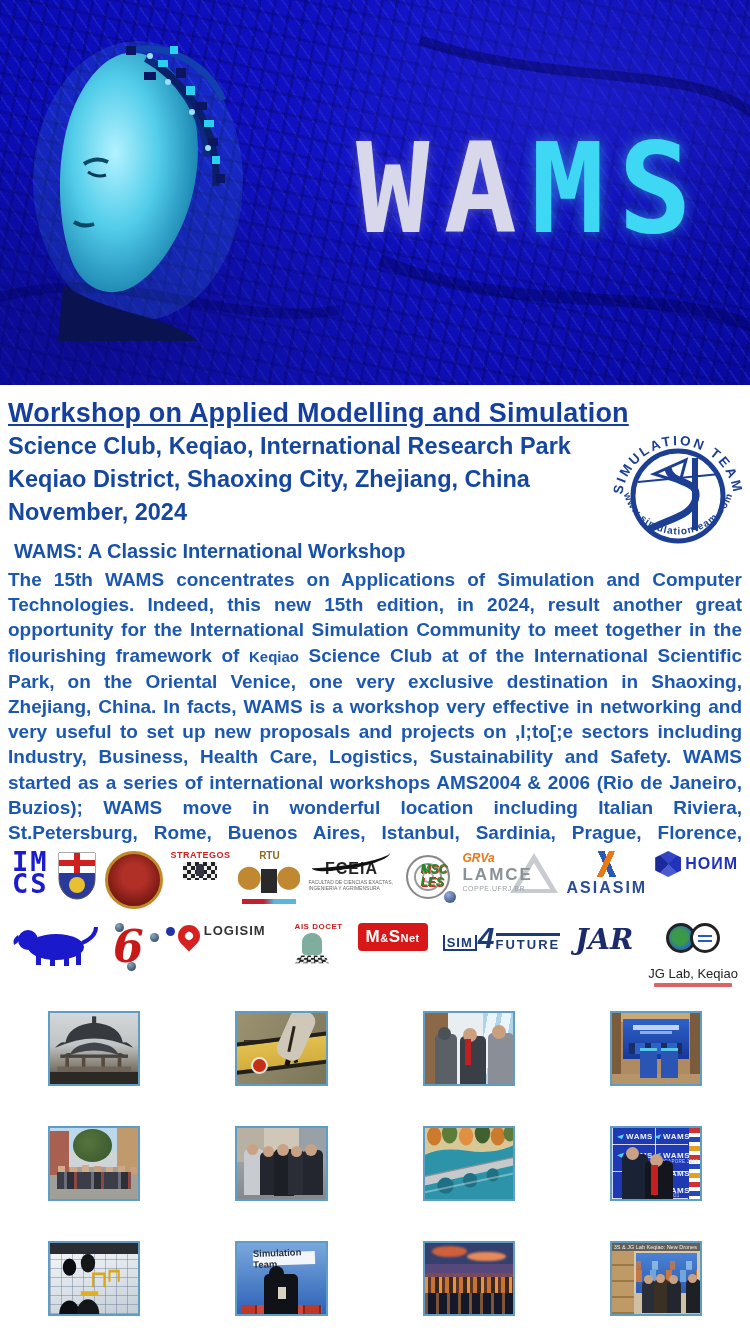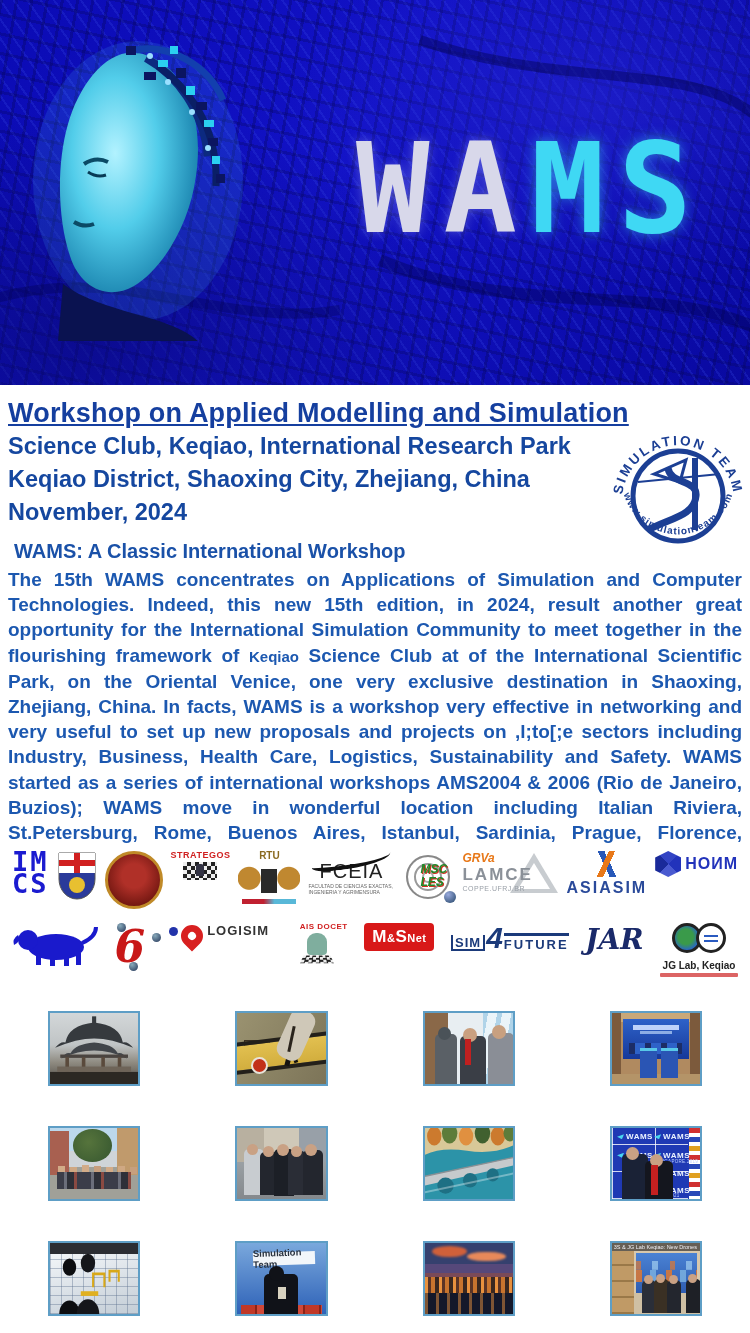--- a/index.html
+++ b/index.html
@@ -49,21 +49,21 @@
   .strat-t{font-size:9px;font-weight:bold;color:#d02020;letter-spacing:.5px;}
   .chess{width:34px;height:18px;margin-top:2px;
     background:repeating-conic-gradient(#222 0 25%,#eee 0 50%) 0 0/8px 8px;}
   .strat-fig{width:8px;height:12px;background:#334;border-radius:3px 3px 0 0;margin:-16px 0 4px 0;}
   .rtu-t{font-size:10px;font-weight:bold;color:#8a6a20;}
   .rtu-crest{width:62px;height:34px;margin-top:2px;background:
     radial-gradient(circle at 18% 45%, #c08830 0 11px, transparent 12px),
     radial-gradient(circle at 82% 45%, #c08830 0 11px, transparent 12px),
     linear-gradient(#2a2a2a,#2a2a2a) 50% 55%/16px 24px no-repeat;}
   .rtu-rib{width:54px;height:5px;background:linear-gradient(90deg,#c02030 0 40%,#58b8d8 60% 100%);margin-top:2px;}
-  .fceia-t{font-size:20px;font-weight:normal;color:#222;letter-spacing:1px;}
+  .fceia-t{font-size:16px;font-weight:bold;color:#222;letter-spacing:1px;}
   .fceia-sub{font-size:5px;color:#666;width:86px;text-align:left;margin-top:2px;line-height:6px;}
   .swoosh{width:80px;height:14px;border-bottom:4px solid #111;border-radius:0 0 100% 40%;
     margin-bottom:-8px;transform:rotate(-6deg);}
   .msc{position:relative;width:52px;height:52px;}
   .msc .rings{position:absolute;inset:4px;border:2px solid #888;border-radius:50%;
     box-shadow:inset 0 0 0 6px #fff, inset 0 0 0 8px #999, inset 0 0 0 14px #fff, inset 0 0 0 16px #aaa;}
   .msc .t{position:absolute;left:18px;top:12px;font-size:12px;font-weight:bold;font-style:italic;
     color:#1f8a2a;text-shadow:1px 1px 0 #d03020;line-height:13px;}
   .msc .ball{position:absolute;right:-2px;bottom:0;width:12px;height:12px;border-radius:50%;
     background:radial-gradient(circle at 35% 30%,#9ad,#246);}
@@ -118,21 +118,21 @@
   .s4f .a{font-size:13px;letter-spacing:1px;border:2px solid #1b3a7a;border-top:none;padding:1px 2px 0 2px;}
   .s4f .b{font-size:30px;font-style:italic;margin:0 1px -2px 1px;}
   .s4f .c{font-size:13px;letter-spacing:2px;border-top:3px solid #1b3a7a;padding-top:2px;}
   .jar{font-family:"DejaVu Serif",serif;font-style:italic;font-weight:bold;font-size:28px;color:#1a2a6a;}
   .jglab{display:flex;flex-direction:column;align-items:center;}
   .jglab .inf{display:flex;}
   .jglab .c1,.jglab .c2{width:24px;height:24px;border:3px solid #222;border-radius:50%;}
   .jglab .c1{background:radial-gradient(circle at 45% 45%,#3a9a4a 0 40%,#2a6ac0 70%);}
   .jglab .c2{margin-left:-6px;background:
     repeating-linear-gradient(#fff 0 3px,#2a5ac0 3px 5px) 50% 50%/14px 12px no-repeat,#fff;}
-  .jglab .t{font-size:10px;font-weight:bold;color:#222;margin-top:7px;}
+  .jglab .t{font-size:13px;font-weight:normal;color:#222;margin-top:13px;}
   .jglab .r{width:78px;height:4px;background:#d03030;opacity:.75;margin-top:2px;border-radius:1px;}
 
   
   .grow{display:flex;gap:15px;margin:8px 8px 0 8px;height:107px;}
   .ph{position:relative;flex:1;border:2px solid #5e9ec6;overflow:hidden;background:#999;}
   .ph svg{position:absolute;left:0;top:0;width:100%;height:100%;}
   .fig{position:absolute;border-radius:5px 5px 0 0;}
   .head{position:absolute;border-radius:50%;}
 
   .s1{background:linear-gradient(#d3d7d9 0%,#c0c4c5 45%,#8e8a80 70%,#4a4640 100%);}

